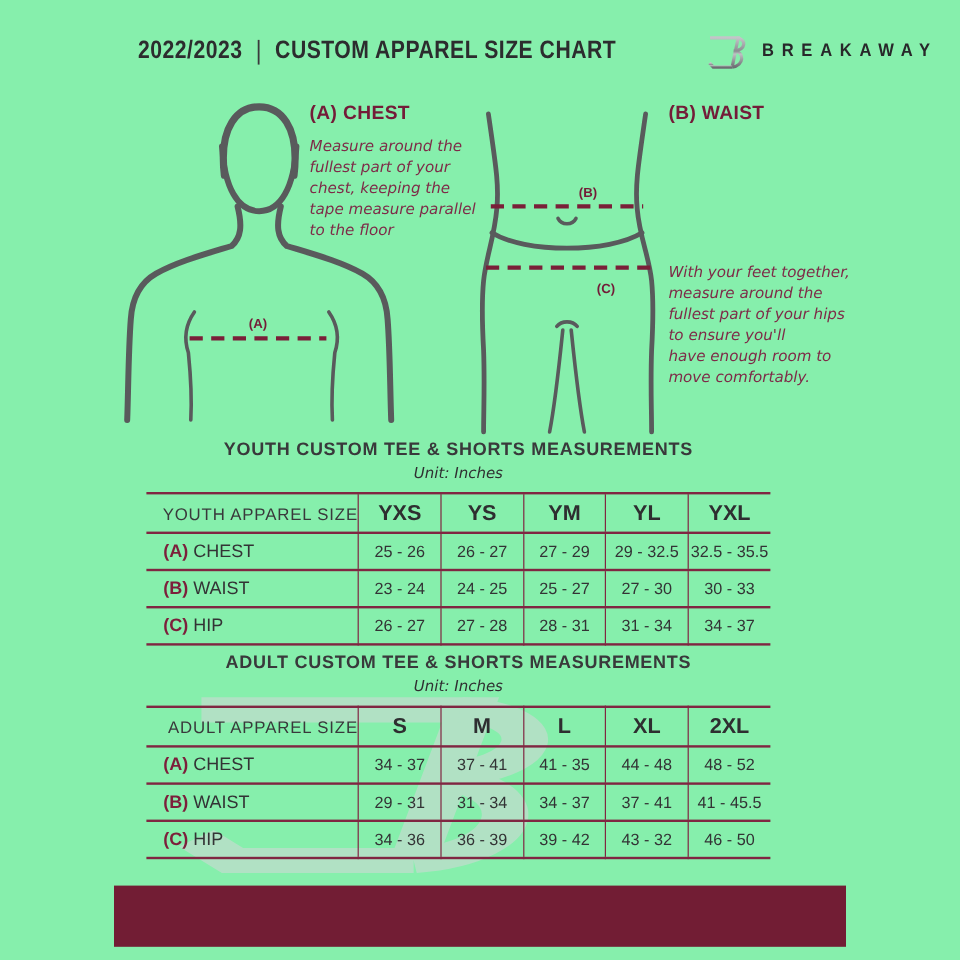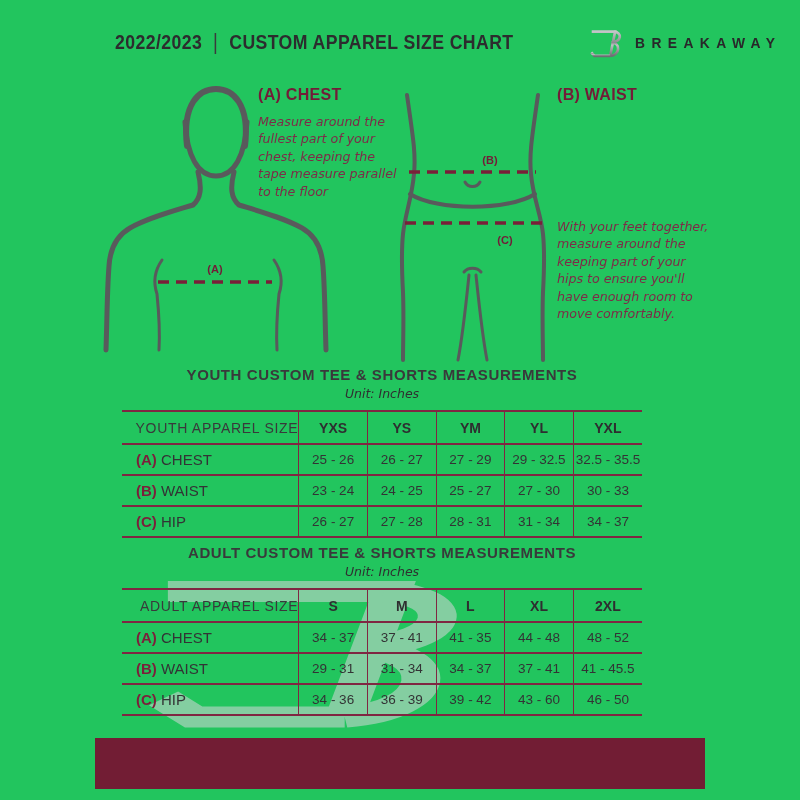--- a/index.html
+++ b/index.html
@@ -3,21 +3,21 @@
 <meta charset="utf-8">
 <style>
   * { margin:0; padding:0; box-sizing:border-box; }
   html,body { width:800px; height:800px; }
   body {
     font-family:"Liberation Sans", sans-serif;
     background:#eceded;
   }
   .canvas {
     position:relative; width:800px; height:800px;
-    background:#22c55e; overflow:hidden;
+    background:#86efac; overflow:hidden;
   }
 
   
   .topbar {
     position:absolute; left:115px; right:108px; top:22px; height:40px;
     display:flex; justify-content:space-between; align-items:center;
   }
   .titleblock {
     display:flex; align-items:center; gap:13px;
     font-weight:bold; font-size:21px; color:#2c2c2e;
@@ -74,21 +74,21 @@
   table.sizes th, table.sizes td {
     border-left:1.5px solid #802642; vertical-align:middle;
   }
   table.sizes th:first-child, table.sizes td:first-child { border-left:none; }
   table.sizes thead th { height:33px; }
   table.sizes tbody td { height:31px; }
   th.size-label {
     text-align:right; padding-left:12px; font-weight:normal;
     font-size:14px; color:#39393b; letter-spacing:.7px;
   }
-  th.size-col { font-size:14px; font-weight:bold; color:#2e2e30; }
+  th.size-col { font-size:18px; font-weight:bold; color:#2e2e30; }
   td.row-label { text-align:left; padding-left:14px; font-size:15px; color:#333335; }
   td.row-label .prefix { font-weight:bold; color:#7c1f3b; }
   td.val { text-align:center; font-size:13.5px; color:#333335; }
 
   
   .watermark {
     position:absolute; left:142px; top:552px; z-index:1; opacity:.55;
   }
   .footerbar {
     position:absolute; left:95px; top:738px; width:610px; height:51px;
@@ -158,21 +158,21 @@
     </svg>
 
     <div class="note note-a">
       <h3>(A) CHEST</h3>
       <p>Measure around the fullest part of your chest, keeping the tape measure parallel to the floor</p>
     </div>
     <div class="note note-b">
       <h3>(B) WAIST</h3>
     </div>
     <div class="note note-c">
-      <p>With your feet together, measure around the keeping part of your hips to ensure you'll
+      <p>With your feet together, measure around the fullest part of your hips to ensure you'll
 have enough room to move comfortably.</p>
     </div>
   </section>
 
   <svg class="watermark" width="345" height="186" viewBox="0 0 40 40" preserveAspectRatio="none">
     <g fill="none" stroke="#d5d6d9" stroke-width="4.5">
       <path d="M 3 8.5 H 29 L 23.5 35.5"></path>
       <path d="M 28 8.5 C 37 9.5 36.5 19.5 25 20.5 C 35.5 21.5 34.5 34 23.5 35.5"></path>
       <path d="M 23.5 35.5 H 6 L 2.5 31.5"></path>
     </g>
@@ -266,21 +266,21 @@
             <td class="val">31 - 34</td>
             <td class="val">34 - 37</td>
             <td class="val">37 - 41</td>
             <td class="val">41 - 45.5</td>
           </tr>
           <tr>
             <td class="row-label"><span class="prefix">(C)</span><span class="lab"> HIP</span></td>
             <td class="val">34 - 36</td>
             <td class="val">36 - 39</td>
             <td class="val">39 - 42</td>
-            <td class="val">43 - 60</td>
+            <td class="val">43 - 32</td>
             <td class="val">46 - 50</td>
           </tr>
         </tbody>
       </table>
   </section>
 
   <footer class="footerbar"></footer>
 </div>
 
 </body></html>

